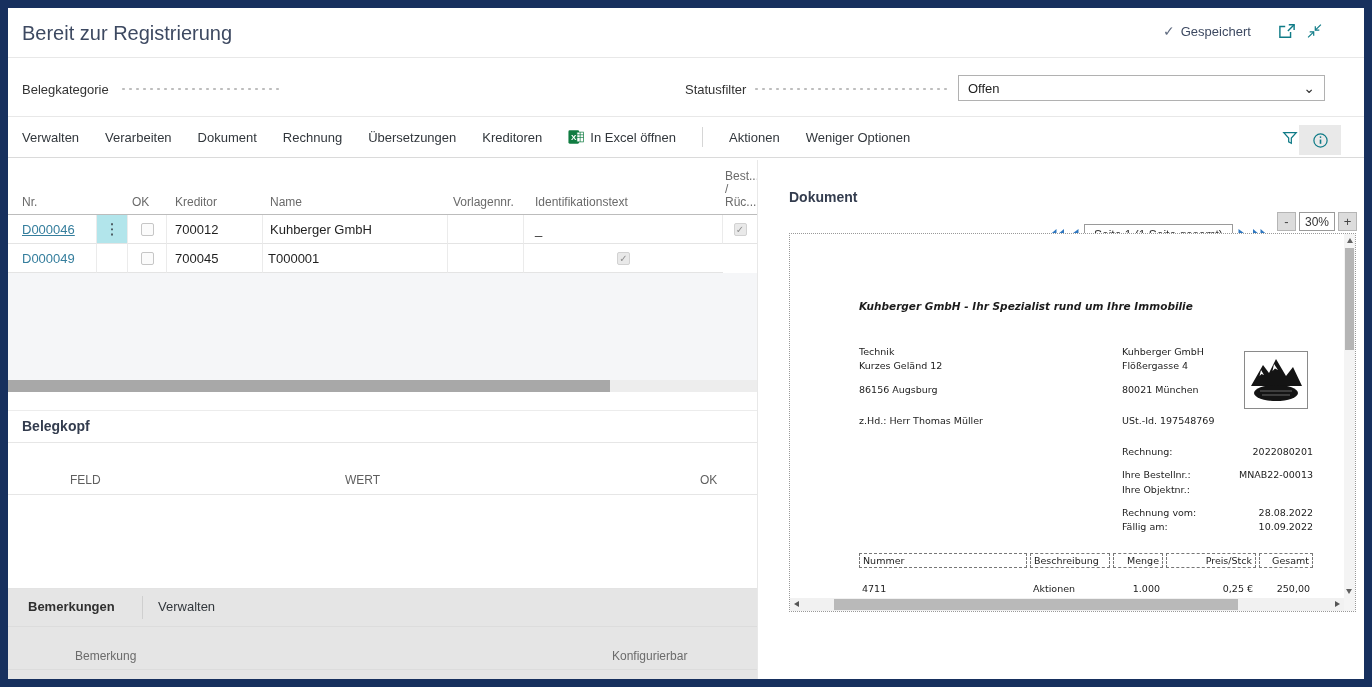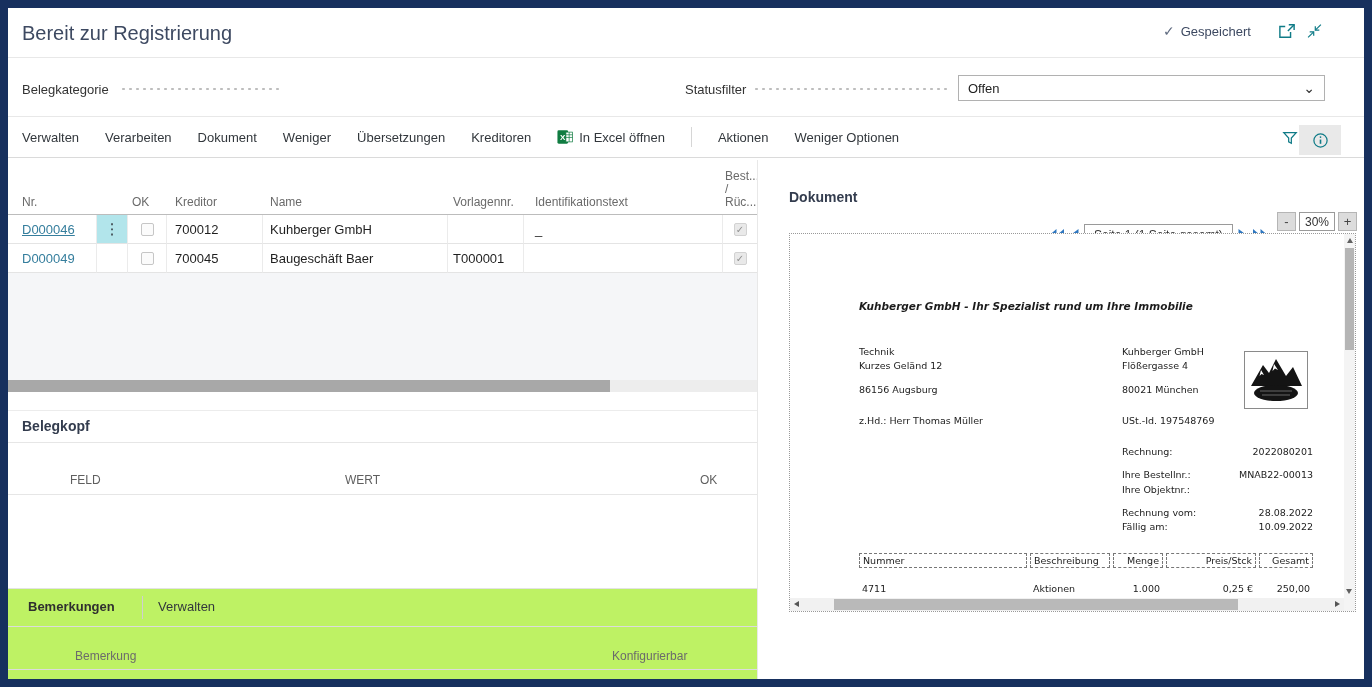--- a/index.html
+++ b/index.html
@@ -35,21 +35,21 @@
   .trow > div { display:flex; align-items:center; border-right:1px solid #ebebeb; border-bottom:1px solid #e4e4e4; }
   .trow > div:last-child { border-right:none; justify-content:center; }
   .link { color:#357e9d; cursor:pointer; }
   .cb { width:13px; height:13px; border:1px solid #c6c6c6; border-radius:2px; background:#fbfbfb; margin:0 auto; cursor:pointer; }
   .cb.disabled-checked { background:#e9e9e9; border-color:#d2d2d2; display:flex; align-items:center; justify-content:center;
                          font-size:10px; color:#8f8f8f; cursor:default; }
   .dotscell { background:#b2e5eb; justify-content:center; cursor:pointer; color:#33393f; font-size:15px; }
   .sec-title { font-size:14px; font-weight:bold; color:#333c4e; }
   .colhdr { font-size:12px; color:#5f5f5f; cursor:pointer; }
   
-  .bem { position:absolute; left:0; top:580px; width:749px; height:91px; background:#bef264; border-top:1px solid #e3e3e3; }
+  .bem { position:absolute; left:0; top:580px; width:749px; height:91px; background:#e5e5e5; border-top:1px solid #e3e3e3; }
   
   .pgbox { border:1px solid #9a9a9a; background:#fff; font-size:12px; color:#333; padding:3px 9px; white-space:nowrap; }
   .pg-arrow { display:flex; align-items:center; cursor:pointer; }
   .pg-arrow svg path { fill:#2e77c0; }
   .zbtn { width:19px; height:19px; background:#dcdcdc; border:1px solid #b5b5b5; font-size:13px; color:#444;
           display:flex; align-items:center; justify-content:center; cursor:pointer; }
   .zpct { width:36px; height:19px; background:#fff; border:1px solid #9a9a9a; font-size:12px; color:#333;
           display:flex; align-items:center; justify-content:center; }
   .preview { position:absolute; left:781px; top:225px; width:567px; height:379px; border:1px dotted #999; background:#fff; }
   .inv { position:absolute; font-family:"DejaVu Sans", sans-serif; font-size:9.5px; color:#1c1c1c; white-space:nowrap; }
@@ -111,21 +111,21 @@
     <span class="val">Offen</span>
     <span class="chev">⌄</span>
   </div>
   <div class="hline" style="left:0;right:0;top:108px;"></div>
 
   <div class="menubar">
     <div class="menu-left">
       <span class="menu-item">Verwalten</span>
       <span class="menu-item">Verarbeiten</span>
       <span class="menu-item">Dokument</span>
-      <span class="menu-item">Weniger</span>
+      <span class="menu-item">Rechnung</span>
       <span class="menu-item">Übersetzungen</span>
       <span class="menu-item">Kreditoren</span>
       <span class="excel">
         <span>
           <svg width="16" height="16" viewBox="0 0 18 18">
             <rect x="0.5" y="1.5" width="12" height="15" rx="1.5" fill="#107c41"></rect>
             <rect x="10" y="3.5" width="7.5" height="11" fill="#ffffff" stroke="#107c41" stroke-width="0.8"></rect>
             <line x1="10" y1="6.5" x2="17.5" y2="6.5" stroke="#107c41" stroke-width="0.8"></line>
             <line x1="10" y1="9.5" x2="17.5" y2="9.5" stroke="#107c41" stroke-width="0.8"></line>
             <line x1="13.7" y1="3.5" x2="13.7" y2="14.5" stroke="#107c41" stroke-width="0.8"></line>
@@ -194,21 +194,20 @@
 
   <div class="trow" style="top:236px;">
     <div style="padding-left:14px;">
           <span class="link">D000049</span>
         </div>
     <div></div>
     <div>
           <span class="cb"></span>
         </div>
     <div style="padding-left:8px;">700045</div>
-    <div style="padding-left:7px;">Baugeschäft Baer</div>
     <div style="padding-left:5px;">T000001</div>
     <div style="padding-left:11px;"></div>
     <div>
           <span class="cb disabled-checked">
             <span>✓</span>
           </span>
         </div>
   </div>
 
   <div class="abs" style="left:0;top:265px;width:749px;height:107px;background:#f5f6f8;"></div>

